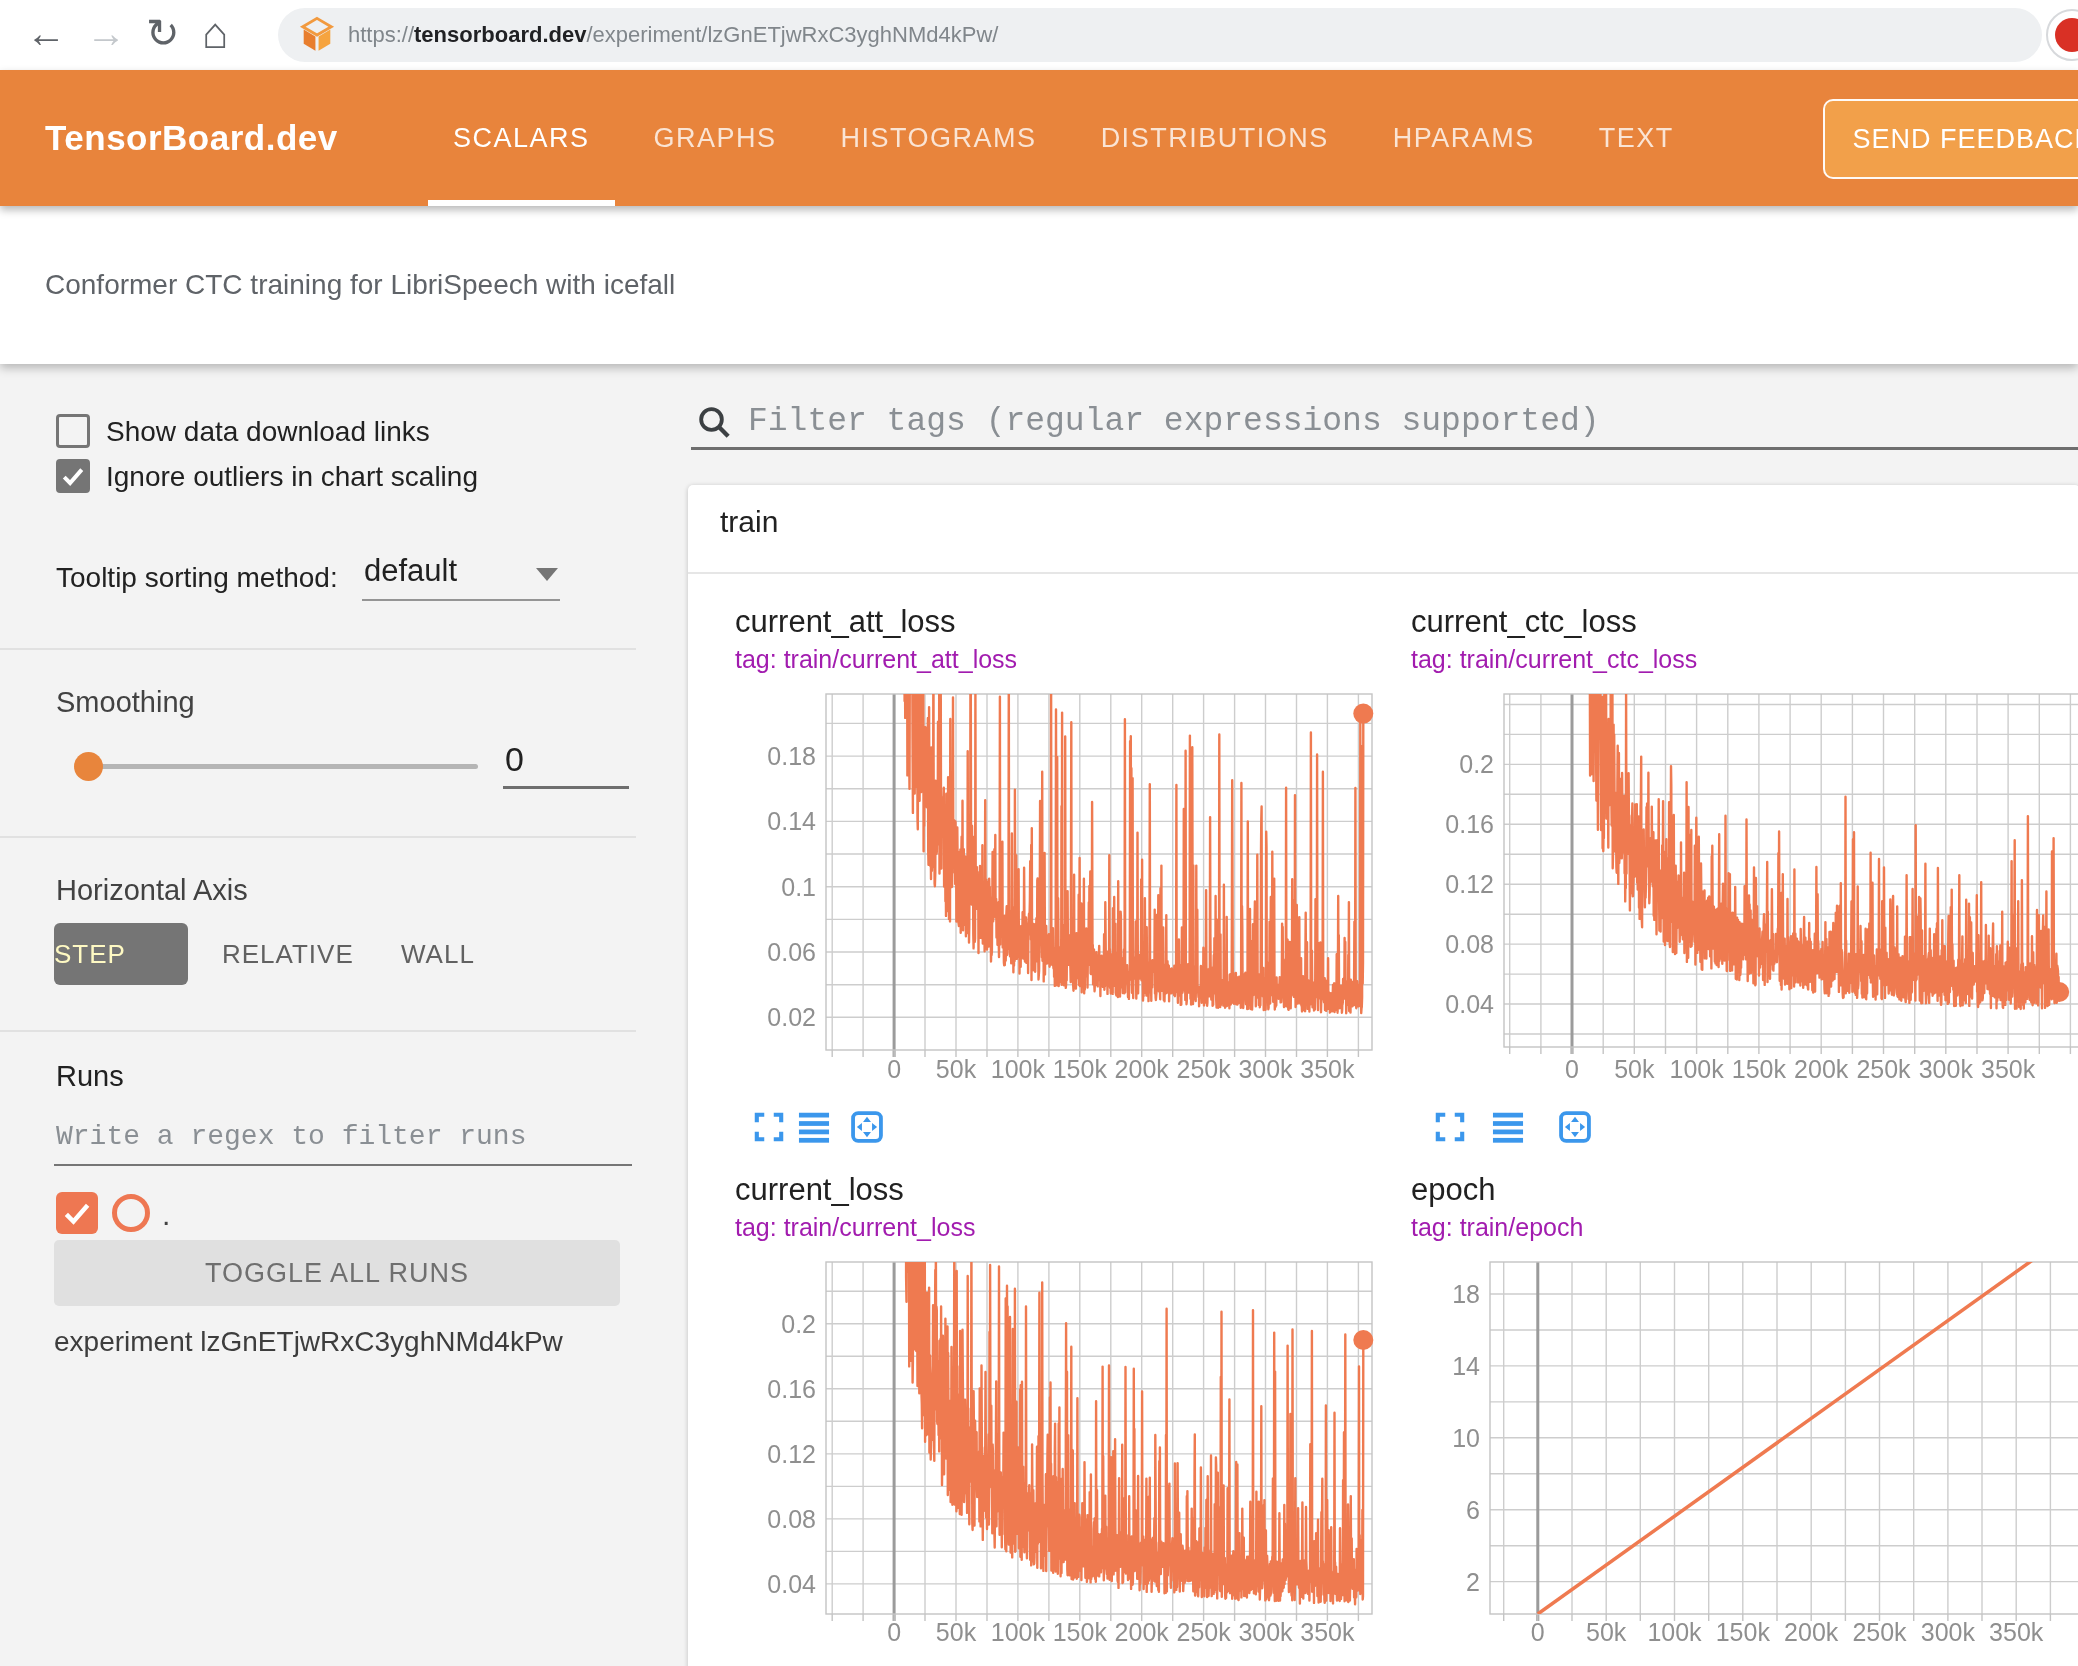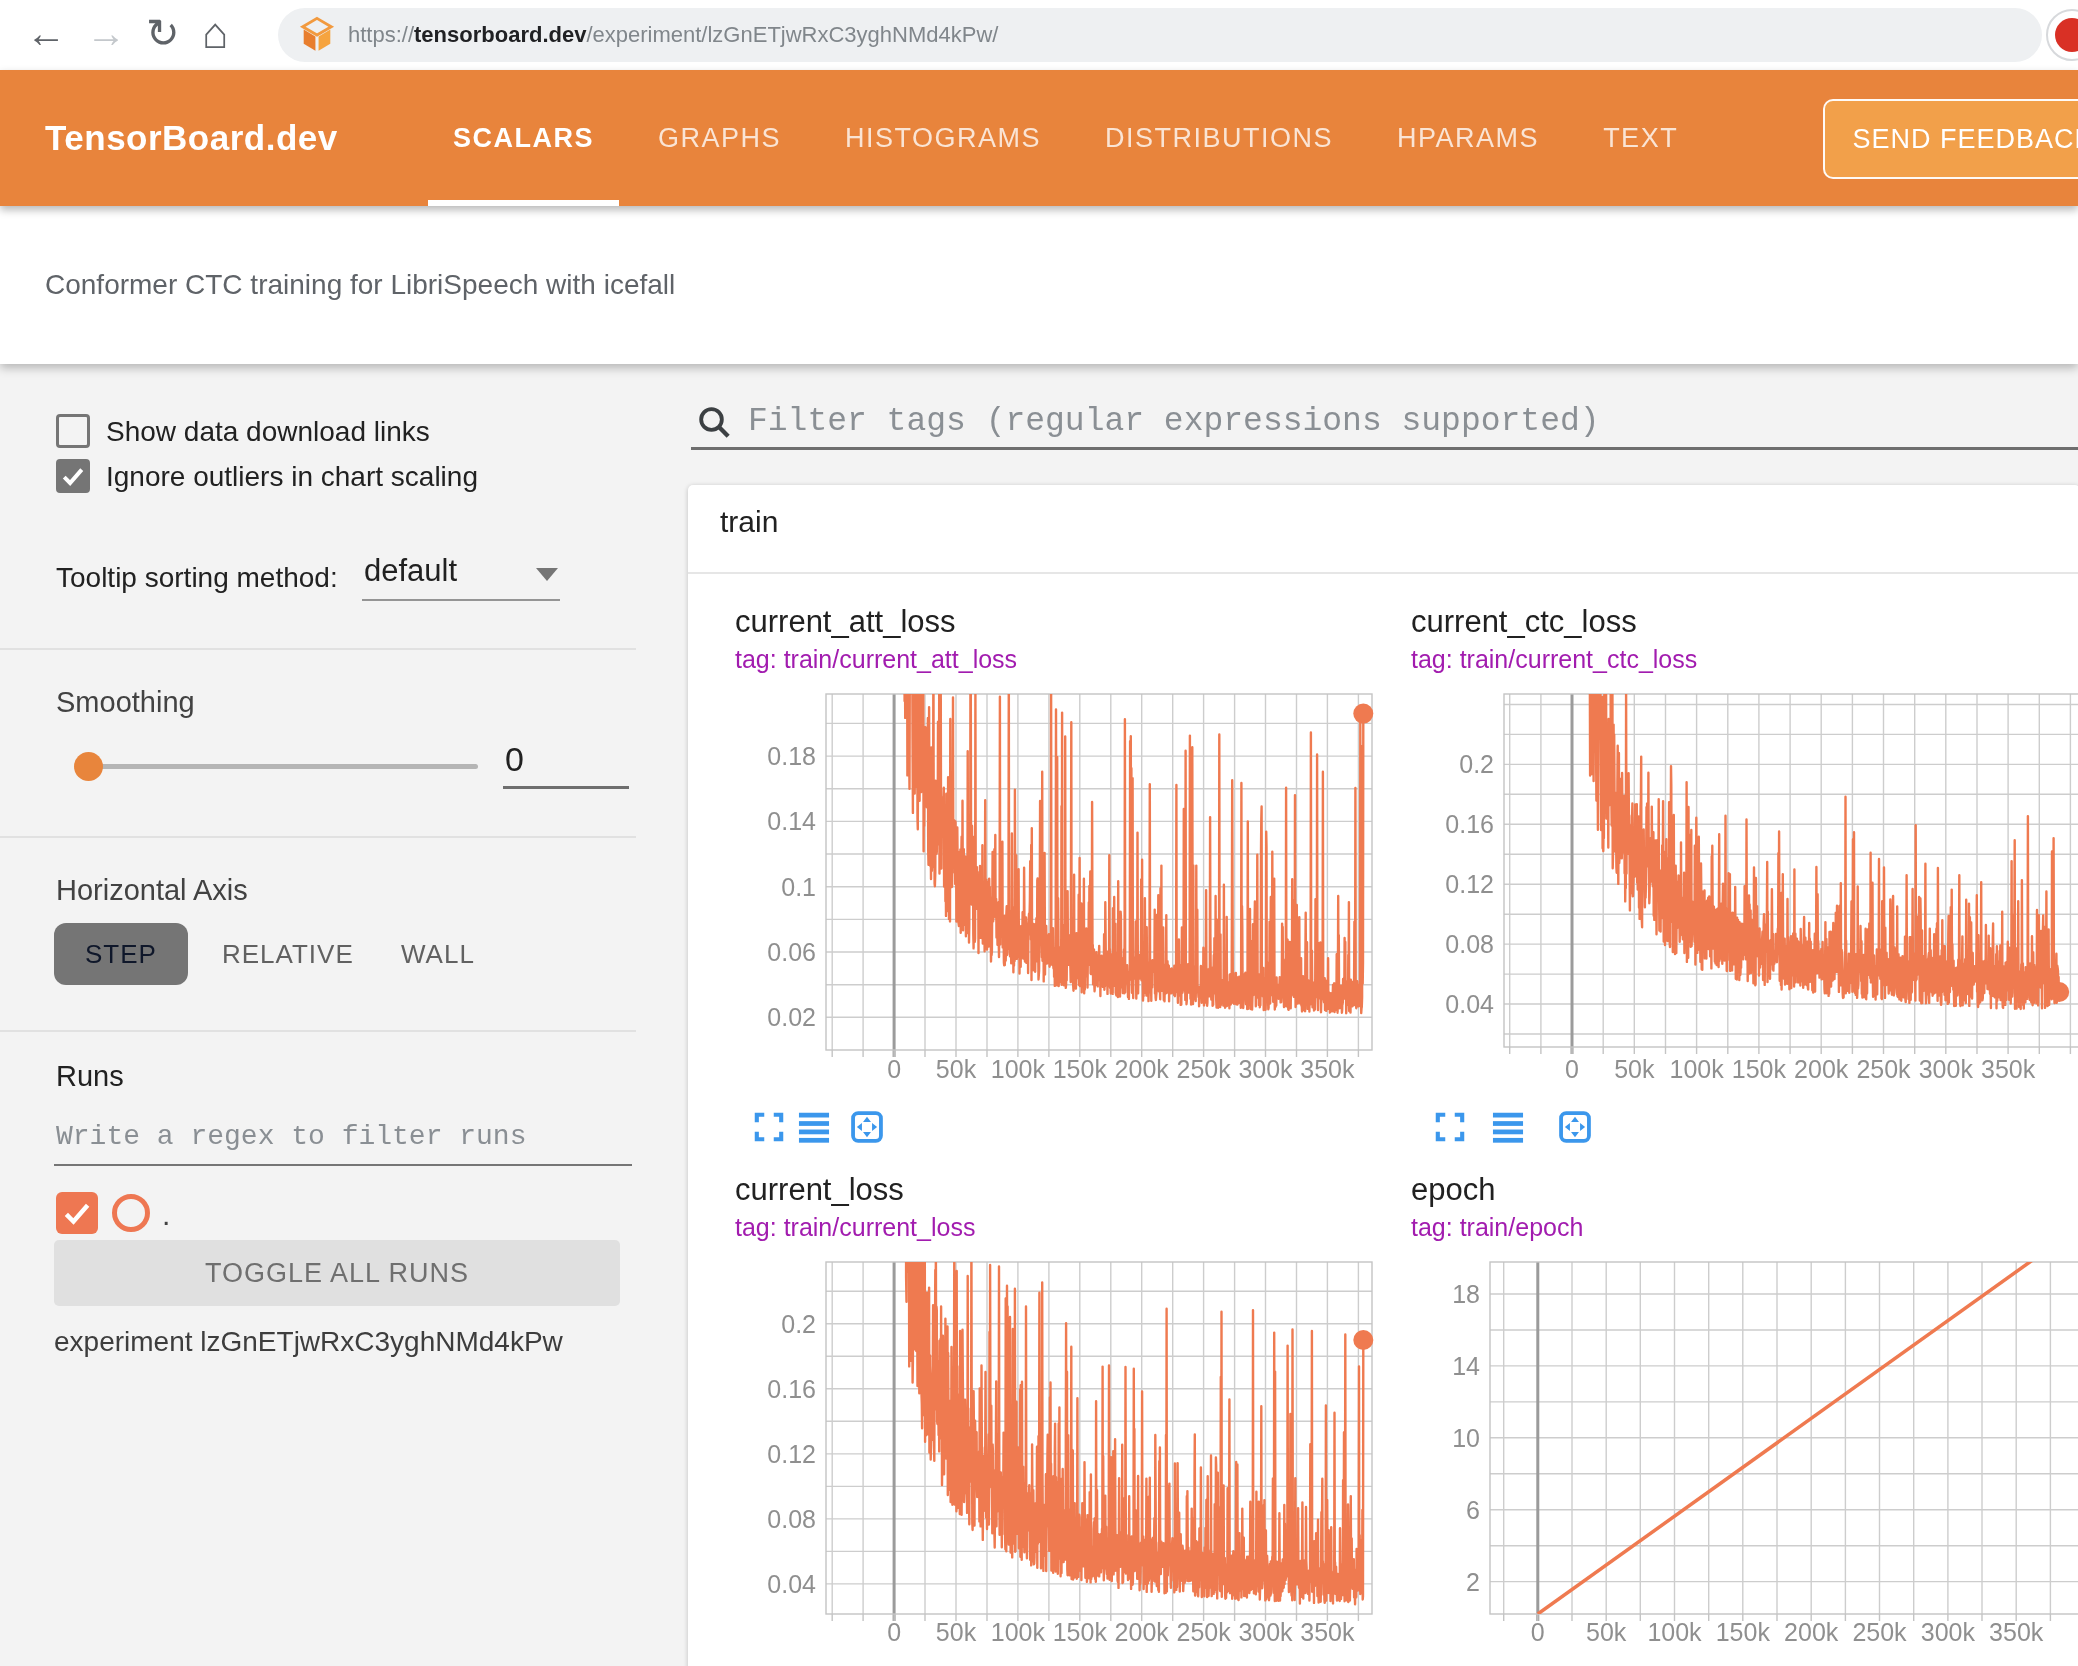--- a/index.html
+++ b/index.html
@@ -17,21 +17,21 @@
           background:#fff;border:2px solid #d7d9dc;box-sizing:border-box}
   .avatar-in{position:absolute;left:7px;top:7px;width:34px;height:34px;border-radius:50%;background:#d93025}
   
   .app-header{position:absolute;left:0;top:70px;width:2078px;height:136px;background:#e8843c;
               box-shadow:0 4px 8px rgba(0,0,0,.28);z-index:5}
   .brand{position:absolute;left:45px;top:0;height:136px;line-height:136px;color:#fff;
          font-size:35px;font-weight:700;letter-spacing:.5px}
   .tabs{position:absolute;left:428px;top:0;height:136px;display:flex}
   .tab{position:relative;height:136px;display:flex;align-items:center;padding:0 25px;margin-right:14px;
        color:rgba(255,255,255,.78);font-size:27px;letter-spacing:1.5px;cursor:pointer}
-  .tab.active{color:#fff;font-weight:700}
+  .tab.active{color:#fff;font-weight:400}
   .tab.active::after{content:"";position:absolute;left:0;right:0;bottom:0;height:6px;background:#fff}
   .feedback-btn{position:absolute;left:1823px;top:29px;width:300px;height:80px;border-radius:10px;
                 background:#f2a04a;border:2px solid rgba(255,255,255,.95);box-sizing:border-box;
                 color:#fff;font-size:27px;letter-spacing:1px;text-align:center;line-height:76px;cursor:pointer}
   
   .subtitle-bar{position:absolute;left:0;top:206px;width:2078px;height:158px;background:#fff;
                 box-shadow:0 4px 9px rgba(0,0,0,.25);z-index:4}
   .subtitle{position:absolute;left:45px;top:0;height:158px;line-height:158px;font-size:28px;color:#5f6368}
   
   .content-bg{position:absolute;left:0;top:364px;width:2078px;height:1302px;background:#f3f3f3}
@@ -39,21 +39,21 @@
   .lbl2{font-size:29px;color:#424242}
   .cb{position:absolute;width:34px;height:34px;border:3px solid #757575;border-radius:4px;box-sizing:border-box;cursor:pointer}
   .cb.checked{background:#757575;border-color:#757575}
   .divider{position:absolute;left:0;width:636px;height:2px;background:#e1e1e1}
   .sel-underline{position:absolute;height:2px;background:#949494}
   .caret{position:absolute;width:0;height:0;border-left:11px solid transparent;border-right:11px solid transparent;
          border-top:13px solid #757575;cursor:pointer}
   .slider-track{position:absolute;left:88px;top:764px;width:390px;height:5px;background:#b5b5b5;border-radius:3px;cursor:pointer}
   .slider-thumb{position:absolute;left:74px;top:752px;width:29px;height:29px;border-radius:50%;cursor:pointer}
   .axis-btn{position:absolute;top:923px;height:62px;line-height:62px;font-size:26px;letter-spacing:1px;cursor:pointer}
-  .axis-btn.sel{background:#757575;color:#0f172a;border-radius:12px;text-align:center}
+  .axis-btn.sel{background:#757575;color:#fef9c3;border-radius:6px;text-align:left}
   .axis-btn.unsel{color:#616161}
   .ghost-input{background:transparent;border:none;outline:none;font-family:Liberation Mono, monospace}
   .ghost-input::placeholder{color:#8a8f94;opacity:1}
   .run-cb{position:absolute;left:56px;top:1192px;width:42px;height:42px;border-radius:6px;cursor:pointer}
   .run-circle{position:absolute;left:112px;top:1194px;width:38px;height:38px;border-radius:50%;
               border:5px solid #ee7752;box-sizing:border-box;cursor:pointer}
   .toggle-btn{position:absolute;left:54px;top:1240px;width:566px;height:66px;background:#e0e0e0;border-radius:5px;
               text-align:center;line-height:66px;font-size:27px;color:#6f6f6f;letter-spacing:1px;cursor:pointer}
   .exp-label{position:absolute;left:54px;top:1326px;font-size:28px;color:#3d3d3d}
   .filter-underline{position:absolute;left:691px;top:447px;width:1387px;height:3px;background:#6e6e6e}

